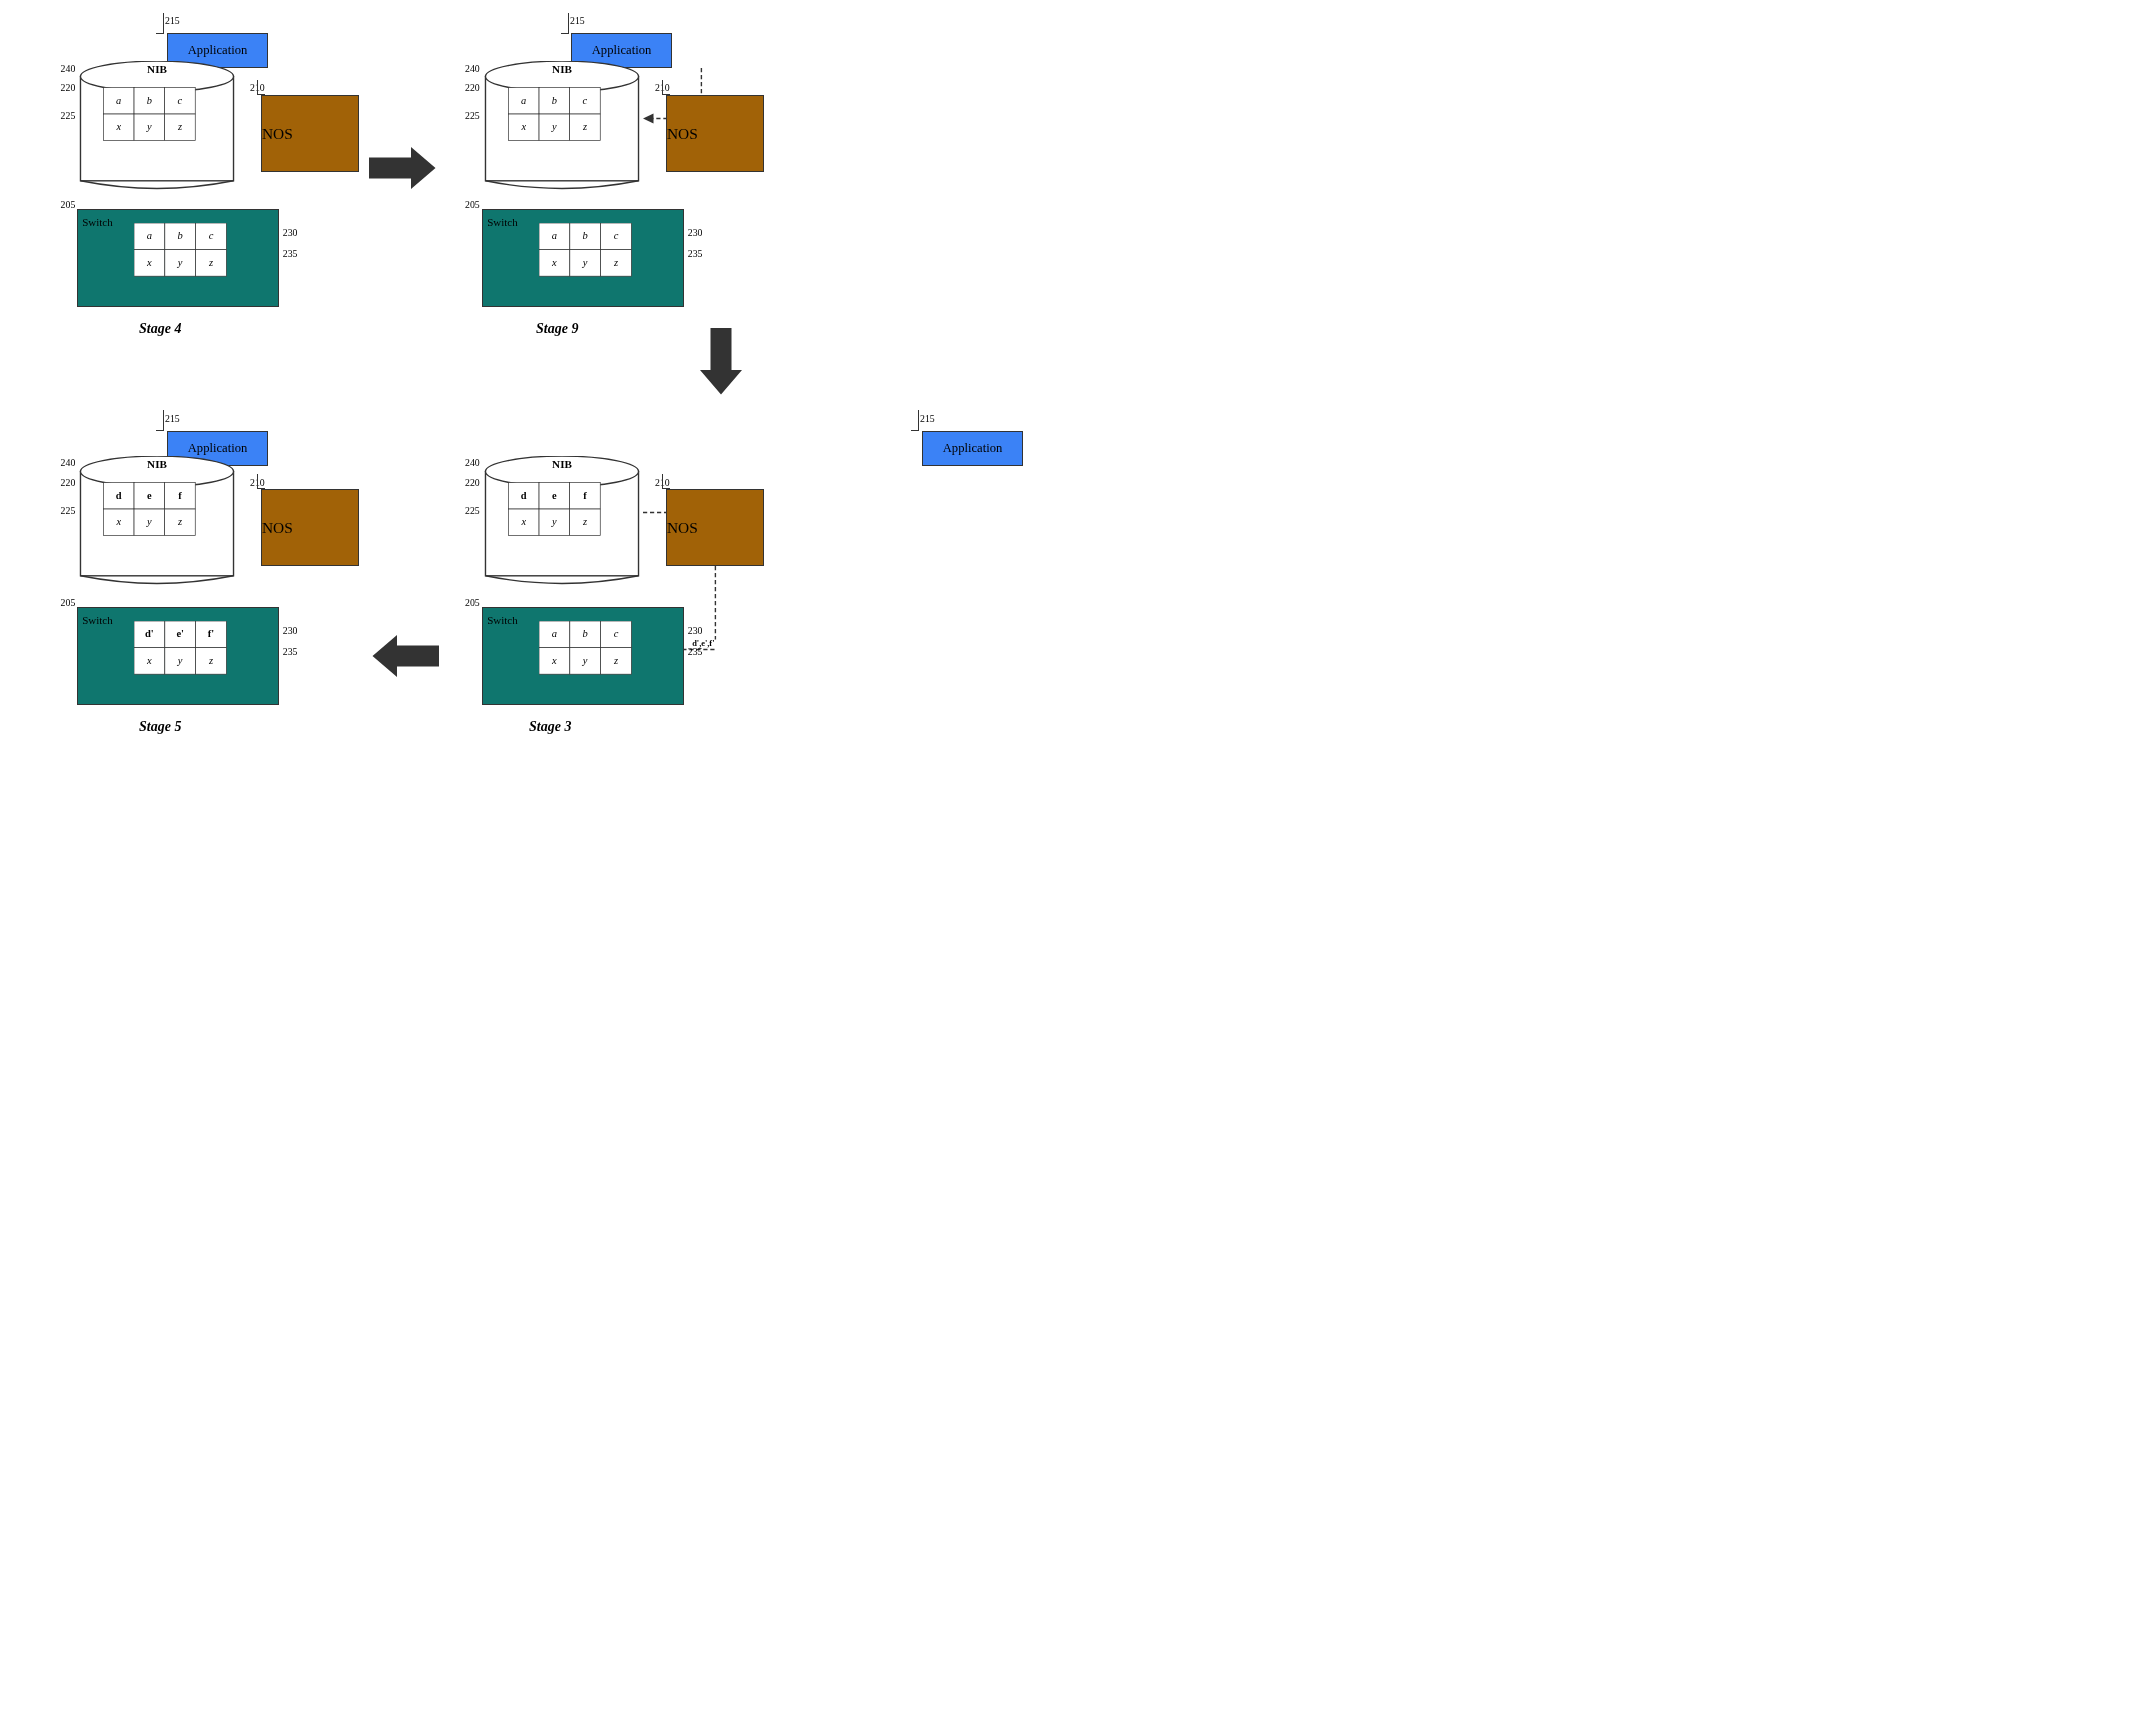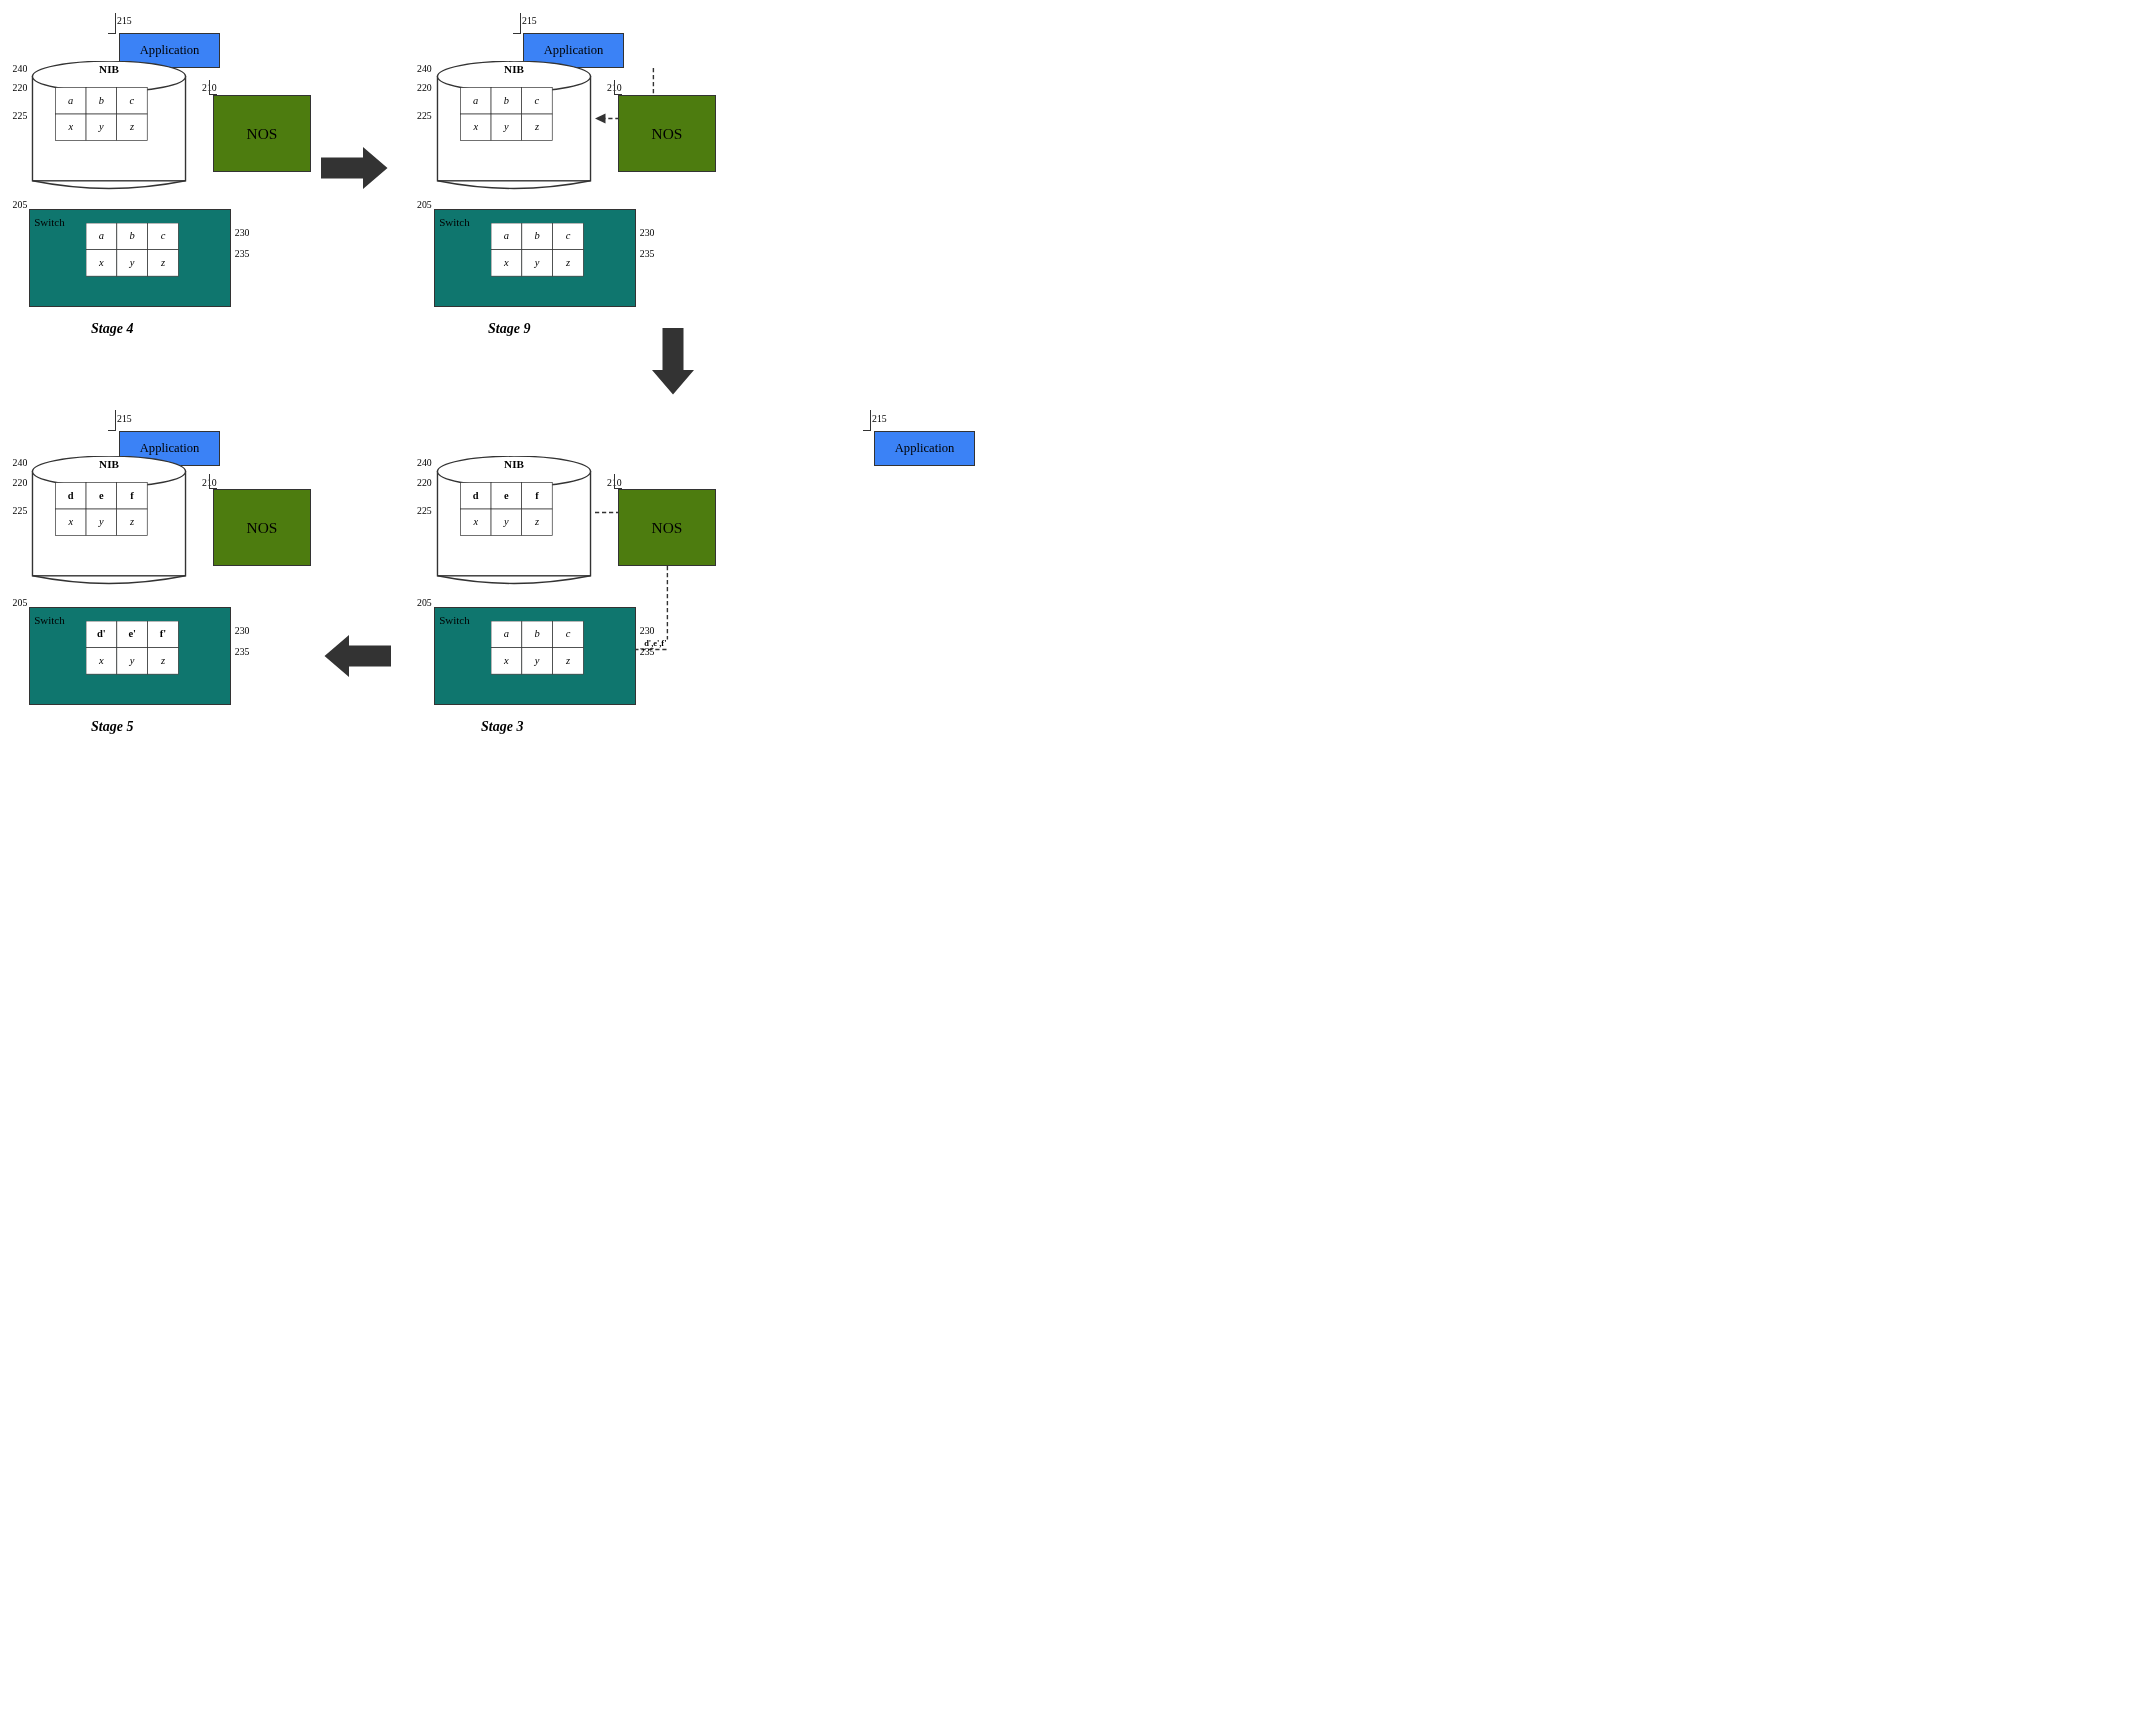--- a/index.html
+++ b/index.html
@@ -8,38 +8,39 @@
       font-family: 'Times New Roman', Times, serif;
       width: 1075px;
       height: 858px;
       position: relative;
       overflow: hidden;
     }
     .diagram-container {
       position: relative;
       width: 1075px;
       height: 858px;
+      margin-left: 48px;
     }
     
     .app-box {
       position: absolute;
       border: 1.4px solid #333;
       padding: 5.6px 14px;
       font-size: 12.6px;
       background: #3b82f6;
     }
     
     .nos-box {
       position: absolute;
       border: 1.4px solid #333;
       display: flex;
       align-items: center;
-      justify-content: center;
+      justify-content: flex-start;
       font-size: 15.4px;
-      background: #4d7c0f;
+      background: #a16207;
     }
     
     .switch-box {
       position: absolute;
       border: 1.4px solid #333;
       background: #0f766e;
     }
     .switch-label {
       position: absolute;
       font-size: 11px;

